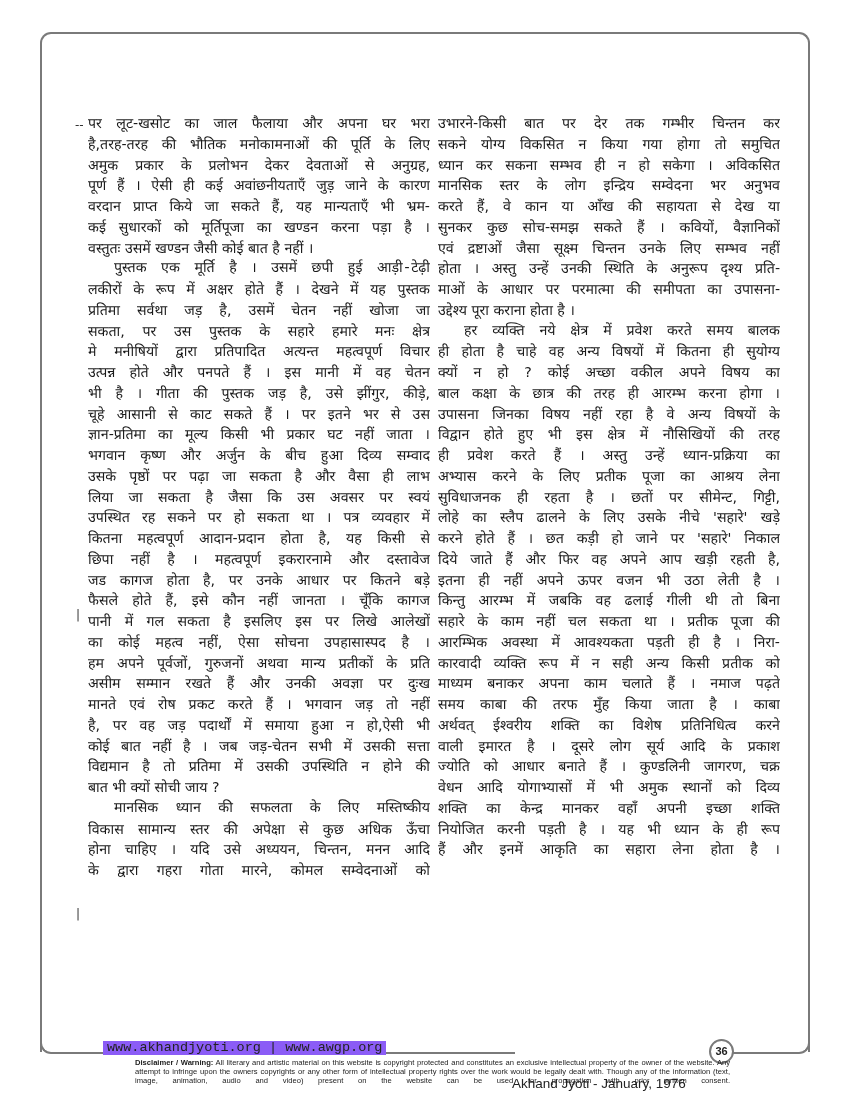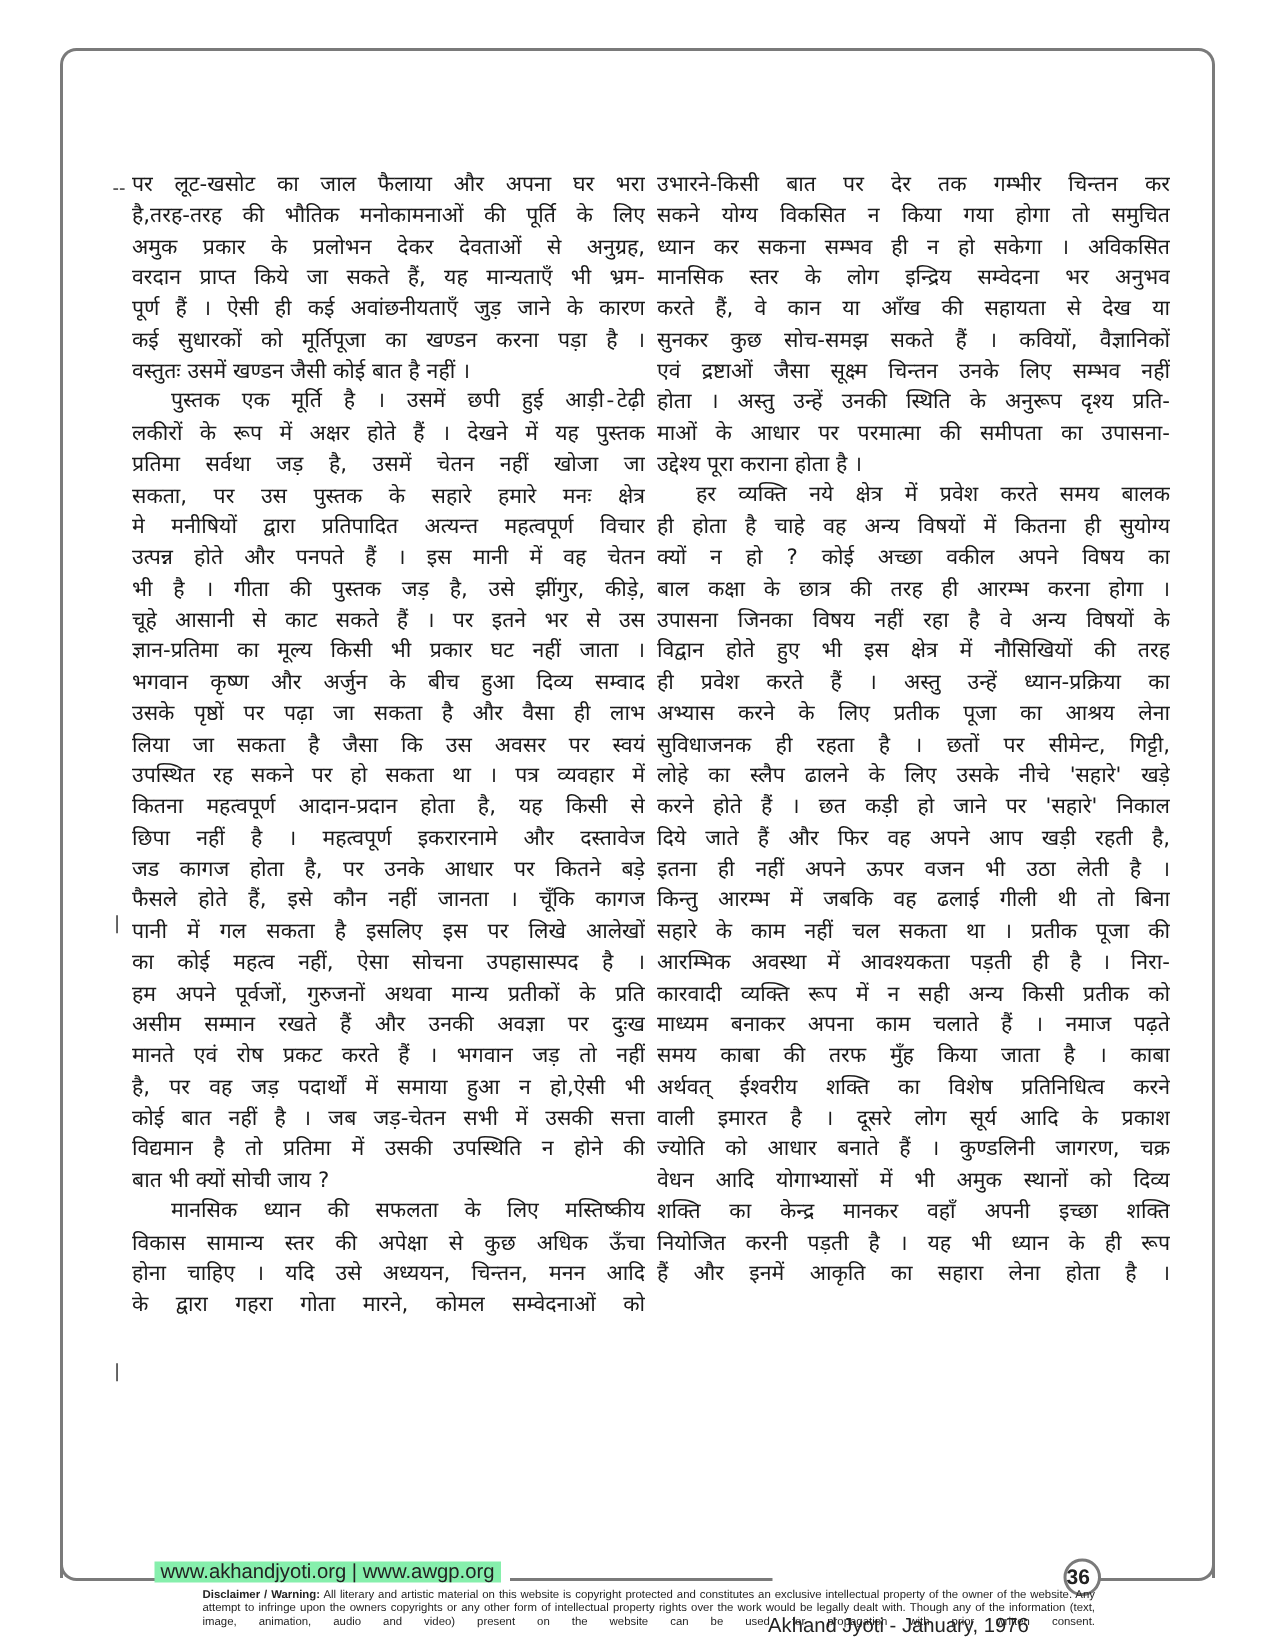--- a/index.html
+++ b/index.html
@@ -28,32 +28,32 @@
       font-size: 14.2px; line-height: 20.75px;
       text-align: justify; text-align-last: justify;
     }
     .column .ln { display: block; white-space: nowrap; overflow: hidden; height: 20.75px; }
     .column .ln.last { text-align-last: left; }
     .col-left { left: 88px; }
     .col-right { left: 438px; }
     .ind { padding-left: 26px; font-family: Liberation Mono, monospace; }
     .margin-mark { position: absolute; font-size: 12px; color: #333; }
     .footer-url {
-      position: absolute; left: 103px; top: 1041px; font-family: Liberation Sans, sans-serif;
-      font-size: 13.5px; color: #222; background: #86efac; padding: 0 4px; line-height: 14px;
+      position: absolute; left: 103px; top: 1041px; font-family: Liberation Mono, monospace;
+      font-size: 13.5px; color: #222; background: #8b5cf6; padding: 0 4px; line-height: 14px;
     }
     .footer-mag {
       position: absolute; left: 508px; top: 1041px; font-family: "Liberation Sans", sans-serif;
       font-size: 13.5px; color: #222; background: #fff; padding: 0 4px; line-height: 14px; margin-top: 36px;
     }
     .page-circle {
       position: absolute; left: 709px; top: 1039px; width: 25px; height: 25px;
       border: 2px solid #7a7a7a; border-radius: 50%; background: #fff; box-sizing: border-box;
-      font-family: "Liberation Sans", sans-serif; font-weight: bold; font-size: 14px;
-      text-align: left; line-height: 21px; color: #222;
+      font-family: "Liberation Sans", sans-serif; font-weight: bold; font-size: 11px;
+      text-align: center; line-height: 21px; color: #222;
     }
     .disclaimer {
       position: absolute; left: 103px; top: 1058px; width: 595px;
       font-family: "Liberation Sans", sans-serif; font-size: 7.6px; line-height: 9px; color: #222;
       text-align: justify; text-align-last: justify; margin-left: 32px;
     }
     .disclaimer b { font-weight: bold; }
   </style>
 </head>
 <body>
@@ -66,22 +66,22 @@
 <div class="rule" style="left:733px; width:66px;"></div>
 
 <span class="margin-mark" style="left:75px; top:118px;">--</span>
 <span class="margin-mark" style="left:76px; top:608px;">|</span>
 <span class="margin-mark" style="left:76px; top:907px;">|</span>
 
 <div class="column col-left" id="col-left">
     <span class="ln">पर लूट-खसोट का जाल फैलाया और  अपना घर भरा</span>
     <span class="ln">है,तरह-तरह की भौतिक मनोकामनाओं की पूर्ति के लिए</span>
     <span class="ln">अमुक प्रकार  के प्रलोभन  देकर  देवताओं से अनुग्रह,</span>
+    <span class="ln">पूर्ण हैं । ऐसी ही कई अवांछनीयताएँ जुड़ जाने के कारण</span>
     <span class="ln">वरदान प्राप्त किये जा सकते हैं, यह मान्यताएँ भी भ्रम-</span>
-    <span class="ln">पूर्ण हैं । ऐसी ही कई अवांछनीयताएँ जुड़ जाने के कारण</span>
     <span class="ln">कई सुधारकों को मूर्तिपूजा का  खण्डन करना पड़ा है ।</span>
     <span class="ln last">वस्तुतः उसमें खण्डन जैसी कोई बात  है नहीं ।</span>
     <span class="ln ind">पुस्तक एक मूर्ति है ।   उसमें  छपी हुई आड़ी-टेढ़ी</span>
     <span class="ln">लकीरों के रूप में अक्षर होते हैं । देखने  में यह पुस्तक</span>
     <span class="ln">प्रतिमा  सर्वथा जड़ है,  उसमें  चेतन  नहीं  खोजा जा</span>
     <span class="ln">सकता,  पर   उस  पुस्तक  के  सहारे  हमारे मनः क्षेत्र</span>
     <span class="ln">मे मनीषियों द्वारा प्रतिपादित  अत्यन्त महत्वपूर्ण विचार</span>
     <span class="ln">उत्पन्न होते  और पनपते हैं ।  इस मानी  में वह चेतन</span>
     <span class="ln">भी है ।  गीता की पुस्तक  जड़ है,  उसे  झींगुर, कीड़े,</span>
     <span class="ln">चूहे आसानी से काट सकते हैं ।  पर   इतने भर से उस</span>

